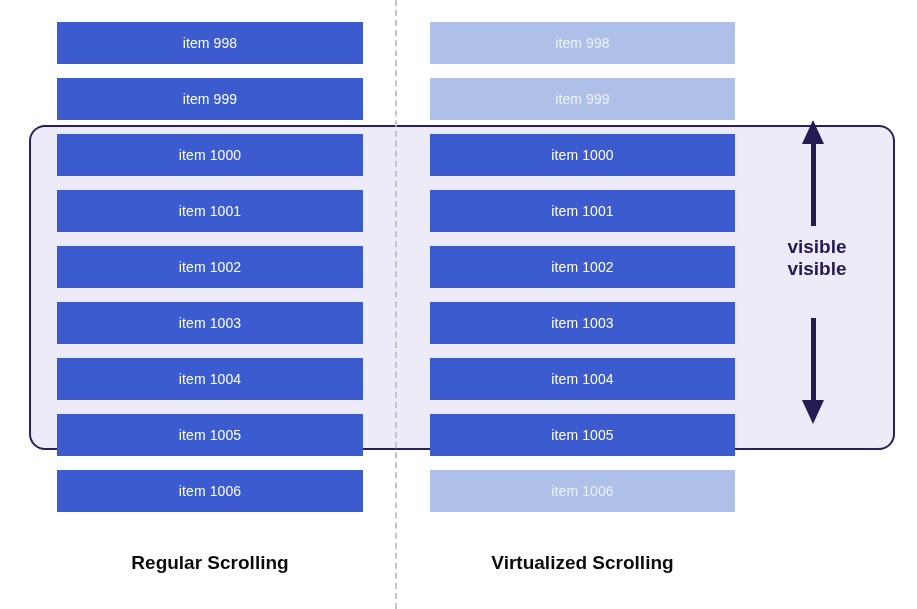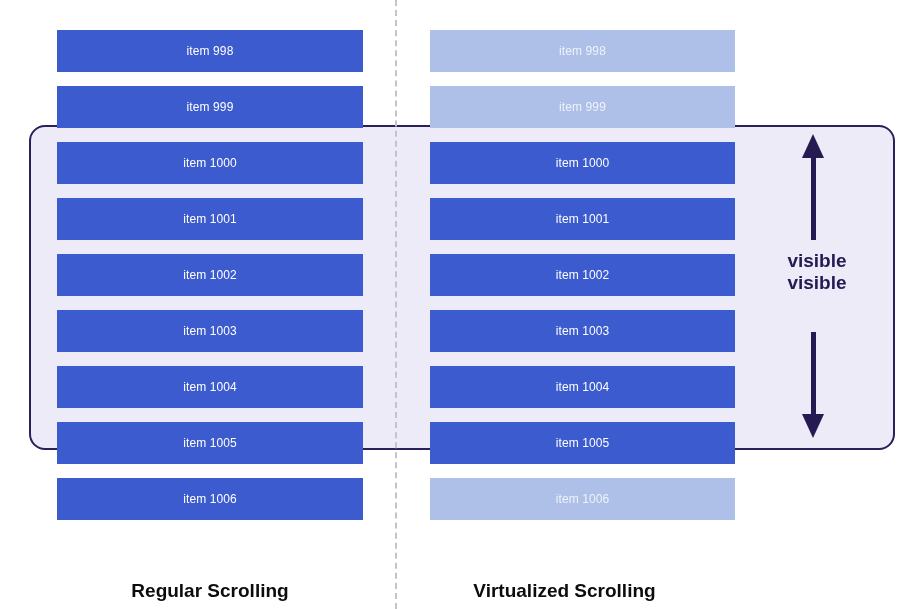--- a/index.html
+++ b/index.html
@@ -53,53 +53,51 @@
   
   .item {
     position: absolute;
     left: 0;
     width: 100%;
     height: 42px;
     box-sizing: border-box;
     display: flex;
     align-items: center;
     justify-content: center;
-    font-size: 12px;
+    font-size: 14px;
     letter-spacing: 0.1px;
     white-space: nowrap;
-    margin-top: 8px;
   }
   .item.solid {
     background: #3b5bce;
     color: #ffffff;
   }
   .item.faded {
     background: #aec0e7;
     color: #eef2fb;
   }
 
   
   .caption {
     position: absolute;
     top: 552px;
     text-align: center;
     font-size: 19px;
     font-weight: bold;
     color: #0c0c0c;
     z-index: 4;
-    margin-top: 28px;
   }
   .caption.left  { left: 57px;  width: 306px; }
-  .caption.right { left: 412px; width: 305px; }
+  .caption.right { left: 430px; width: 305px; }
 
   
   .annotation {
     position: absolute;
     left: 752px;
-    top: 132px;
+    top: 118px;
     width: 130px;
     height: 310px;
     z-index: 5;
     display: flex;
     flex-direction: column;
     align-items: center;
   }
   .annotation svg { position: absolute; left: 0; top: 0; }
   .viewport-label {
     position: absolute;

